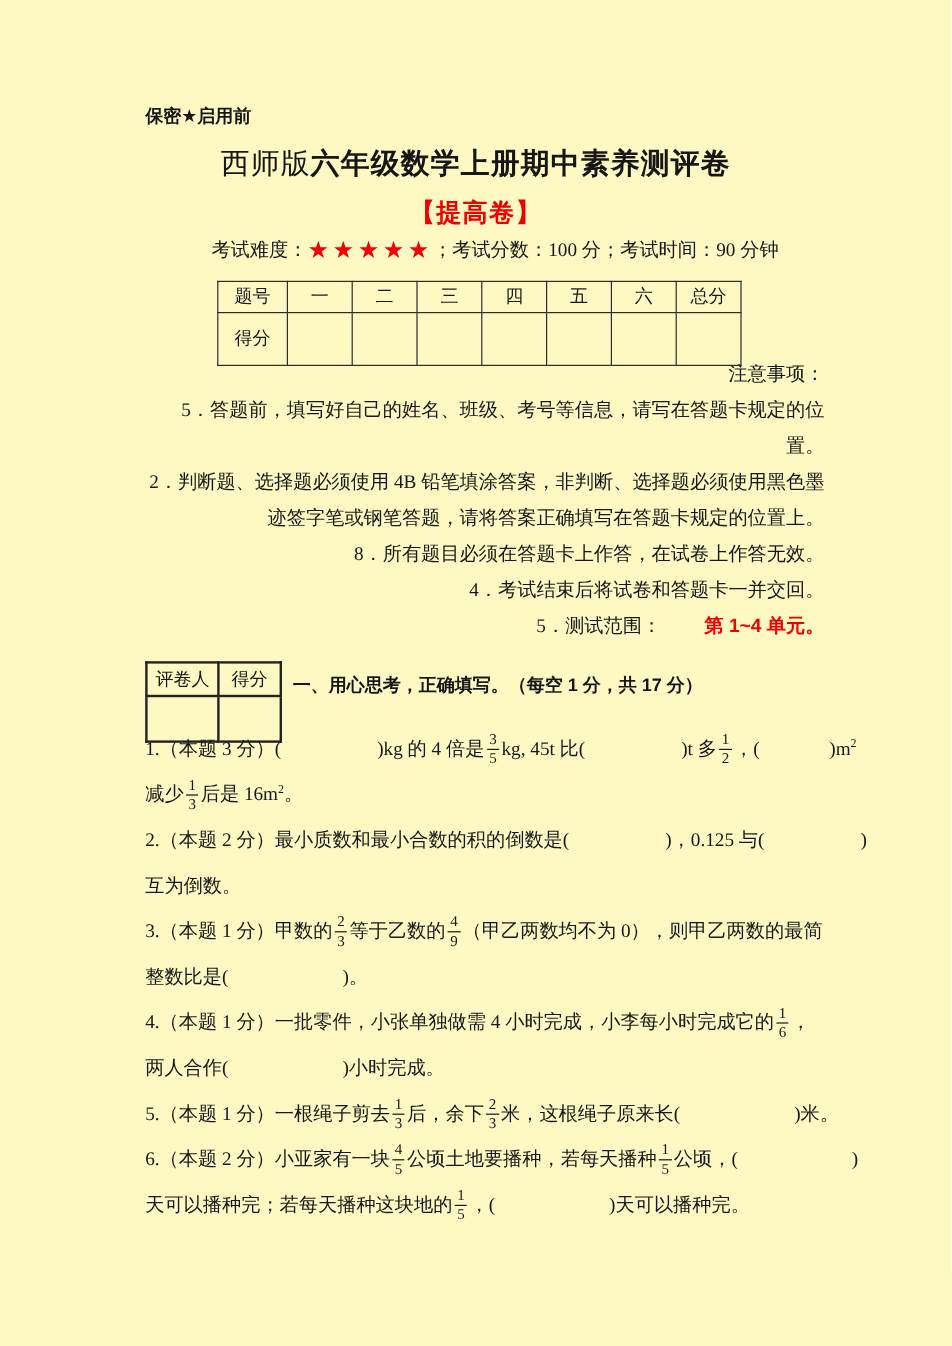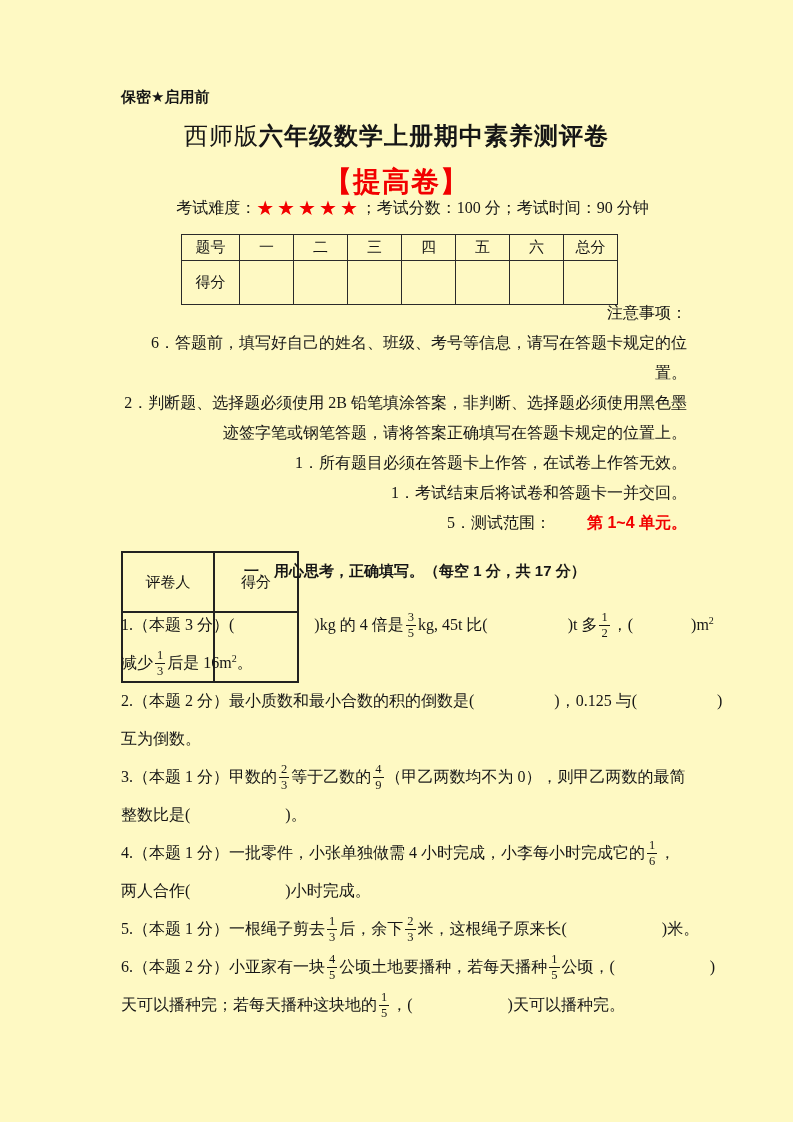--- a/index.html
+++ b/index.html
@@ -16,21 +16,21 @@
   .title{
     position:absolute;left:0;top:120px;width:100%;text-align:center;
     font-family:"Liberation Sans","DejaVu Sans",sans-serif;
     font-size:24px;margin:0;letter-spacing:1px;font-weight:normal;
   }
   .title .t-prefix{font-weight:500;}
   .title .t-main{font-weight:900;}
   .subtitle{
     position:absolute;left:0;top:163px;width:100%;text-align:center;
     font-family:"Liberation Sans","DejaVu Sans",sans-serif;
-    font-size:28px;font-weight:900;letter-spacing:1px;
+    font-size:21px;font-weight:900;letter-spacing:1px;
   }
   .exam-info{
     position:absolute;left:16px;top:196px;width:100%;text-align:center;
     font-size:16px;
   }
   .exam-info .stars{font-size:20px;letter-spacing:3px;vertical-align:-2px;}
   table{border-collapse:collapse;margin-top:12px;}
   .score-table{position:absolute;left:181px;top:222px;}
   .score-table td{
     border:1px solid #2b2b2b;text-align:center;font-size:15px;
@@ -39,21 +39,21 @@
   .score-table td.first{width:57px;}
   .score-table tr.hd td{height:25px;}
   .score-table tr.bd td{height:43px;}
   .notes{
     position:absolute;left:121px;top:298px;width:566px;
     font-size:16px;line-height:30px;
   }
   .notes p{margin:0;text-align:right;}
   .grader-table{position:absolute;left:121px;top:539px;}
   .grader-table td{
-    border:2px solid #222;text-align:center;font-size:15px;padding:16px;
+    border:2px solid #222;text-align:center;font-size:15px;padding:0;
   }
   .grader-table td.c1{width:58px;}
   .grader-table td.c2{width:50px;}
   .grader-table tr.hd td{height:26px;}
   .grader-table tr.bd td{height:36px;}
   .section-heading{
     position:absolute;left:244px;top:562px;
     font-family:"Liberation Sans","DejaVu Sans",sans-serif;
     font-weight:bold;font-size:15px;
   }
@@ -110,24 +110,24 @@
           <td></td>
           <td></td>
           <td></td>
           <td></td>
         </tr>
       </tbody>
   </table>
 
   <div class="notes">
     <p>注意事项：</p>
-    <p>6．答题前，填写好自己的姓名、班级、考号等信息，请写在答题卡规定的位置。</p>
-    <p>2．判断题、选择题必须使用 2B 铅笔填涂答案，非判断、选择题必须使用黑色墨迹签字笔或钢笔答题，请将答案正确填写在答题卡规定的位置上。</p>
-    <p>1．所有题目必须在答题卡上作答，在试卷上作答无效。</p>
-    <p>1．考试结束后将试卷和答题卡一并交回。</p>
+    <p>5．答题前，填写好自己的姓名、班级、考号等信息，请写在答题卡规定的位置。</p>
+    <p>2．判断题、选择题必须使用 4B 铅笔填涂答案，非判断、选择题必须使用黑色墨迹签字笔或钢笔答题，请将答案正确填写在答题卡规定的位置上。</p>
+    <p>8．所有题目必须在答题卡上作答，在试卷上作答无效。</p>
+    <p>4．考试结束后将试卷和答题卡一并交回。</p>
     <p>5．测试范围：<span class="red-bold">第 1~4 单元。</span></p>
   </div>
 
   <table class="grader-table">
     <tbody>
       <tr class="hd">
         <td class="c1">评卷人</td>
         <td class="c2">得分</td>
       </tr>
       <tr class="bd">

